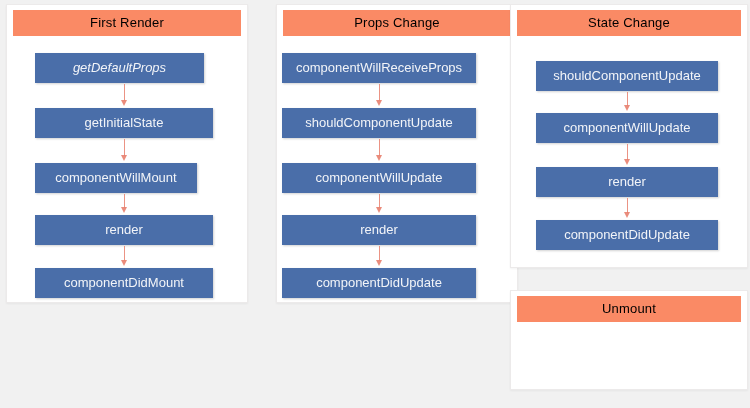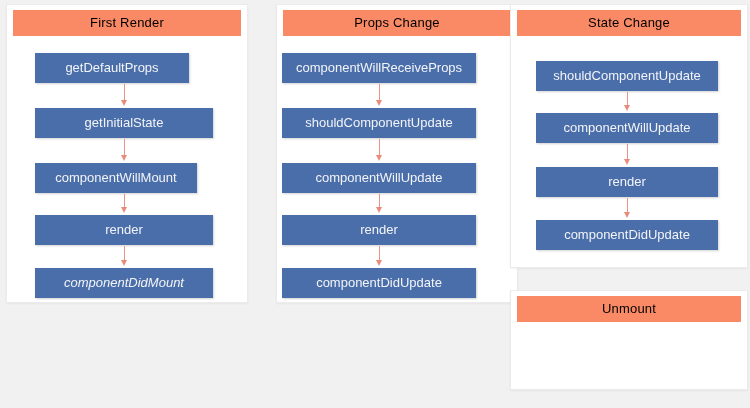--- a/index.html
+++ b/index.html
@@ -88,41 +88,41 @@
     opacity: 0.9;
   }
 </style>
 </head>
 <body>
 
 <div class="canvas">
     <div class="card" style="left: 6px; top: 4px; width: 242px; height: 299px;">
       <div class="card-header">First Render</div>
     </div>
-    <div class="flow-box" style="left: 35px; top: 53px; width: 154px;">getDefaultProps</div>
+    <div class="flow-box" style="left: 35px; top: 53px; width: 169px; font-style: italic;">getDefaultProps</div>
     <div class="arrow" style="left: 119.5px; top: 84px; height: 23px;">
       <div class="shaft" style="height: 17px;"></div>
       <div class="head" style="top: 16px;"></div>
     </div>
     <div class="flow-box" style="left: 35px; top: 108px; width: 178px;">getInitialState</div>
     <div class="arrow" style="left: 119.5px; top: 139px; height: 23px;">
       <div class="shaft" style="height: 17px;"></div>
       <div class="head" style="top: 16px;"></div>
     </div>
     <div class="flow-box" style="left: 35px; top: 163px; width: 162px;">componentWillMount</div>
     <div class="arrow" style="left: 119.5px; top: 194px; height: 20px;">
       <div class="shaft" style="height: 14px;"></div>
       <div class="head" style="top: 13px;"></div>
     </div>
     <div class="flow-box" style="left: 35px; top: 215px; width: 178px;">render</div>
     <div class="arrow" style="left: 119.5px; top: 246px; height: 21px;">
       <div class="shaft" style="height: 15px;"></div>
       <div class="head" style="top: 14px;"></div>
     </div>
-    <div class="flow-box" style="left: 35px; top: 268px; width: 178px; font-style: italic;">componentDidMount</div>
+    <div class="flow-box" style="left: 35px; top: 268px; width: 178px;">componentDidMount</div>
     <div class="card" style="left: 276px; top: 4px; width: 242px; height: 299px;">
       <div class="card-header">Props Change</div>
     </div>
     <div class="flow-box" style="left: 282px; top: 53px; width: 194px;">componentWillReceiveProps</div>
     <div class="arrow" style="left: 374.5px; top: 84px; height: 23px;">
       <div class="shaft" style="height: 17px;"></div>
       <div class="head" style="top: 16px;"></div>
     </div>
     <div class="flow-box" style="left: 282px; top: 108px; width: 194px;">shouldComponentUpdate</div>
     <div class="arrow" style="left: 374.5px; top: 139px; height: 23px;">

